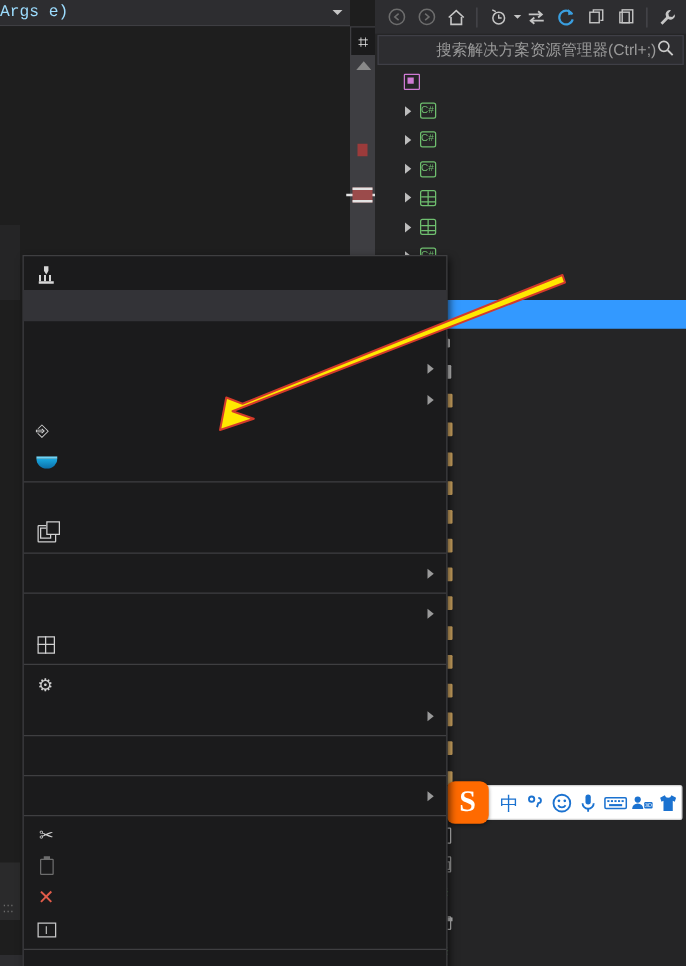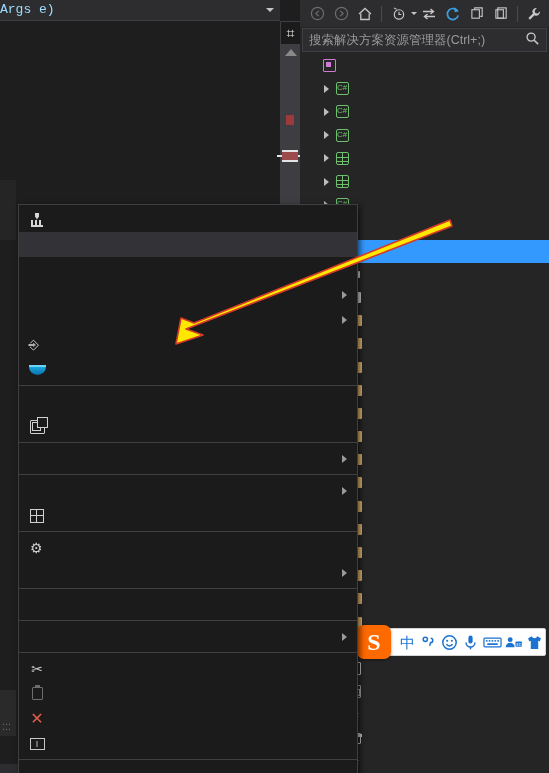--- a/index.html
+++ b/index.html
@@ -103,21 +103,21 @@
   .tb-sep { width: 1px; height: 16px; background: #4a4a4f; margin: 0 4px; }
   .tb-caret {
     width: 0; height: 0; margin-left: 1px;
     border-left: 3px solid transparent; border-right: 3px solid transparent;
     border-top: 3px solid #c5c5c5;
   }
 
   #se-search {
     position: absolute; left: 2px; top: 28px; width: 245px; height: 24px;
     background: #2d2d30; border: 1px solid #3f3f46;
-    display: flex; align-items: center;
+    display: flex; align-items: center; text-align: right;
   }
   #se-search-text {
     flex: 1; color: #9a9a9a; font-size: 12.5px; padding-left: 6px;
     white-space: nowrap; overflow: hidden;
   }
   #se-search-icon { color: #c9c9c9; font-size: 14px; padding-right: 6px; }
 
   #se-tree {
     position: absolute; left: 0; top: 54px; width: 249px; height: 719px;
     overflow: hidden;

